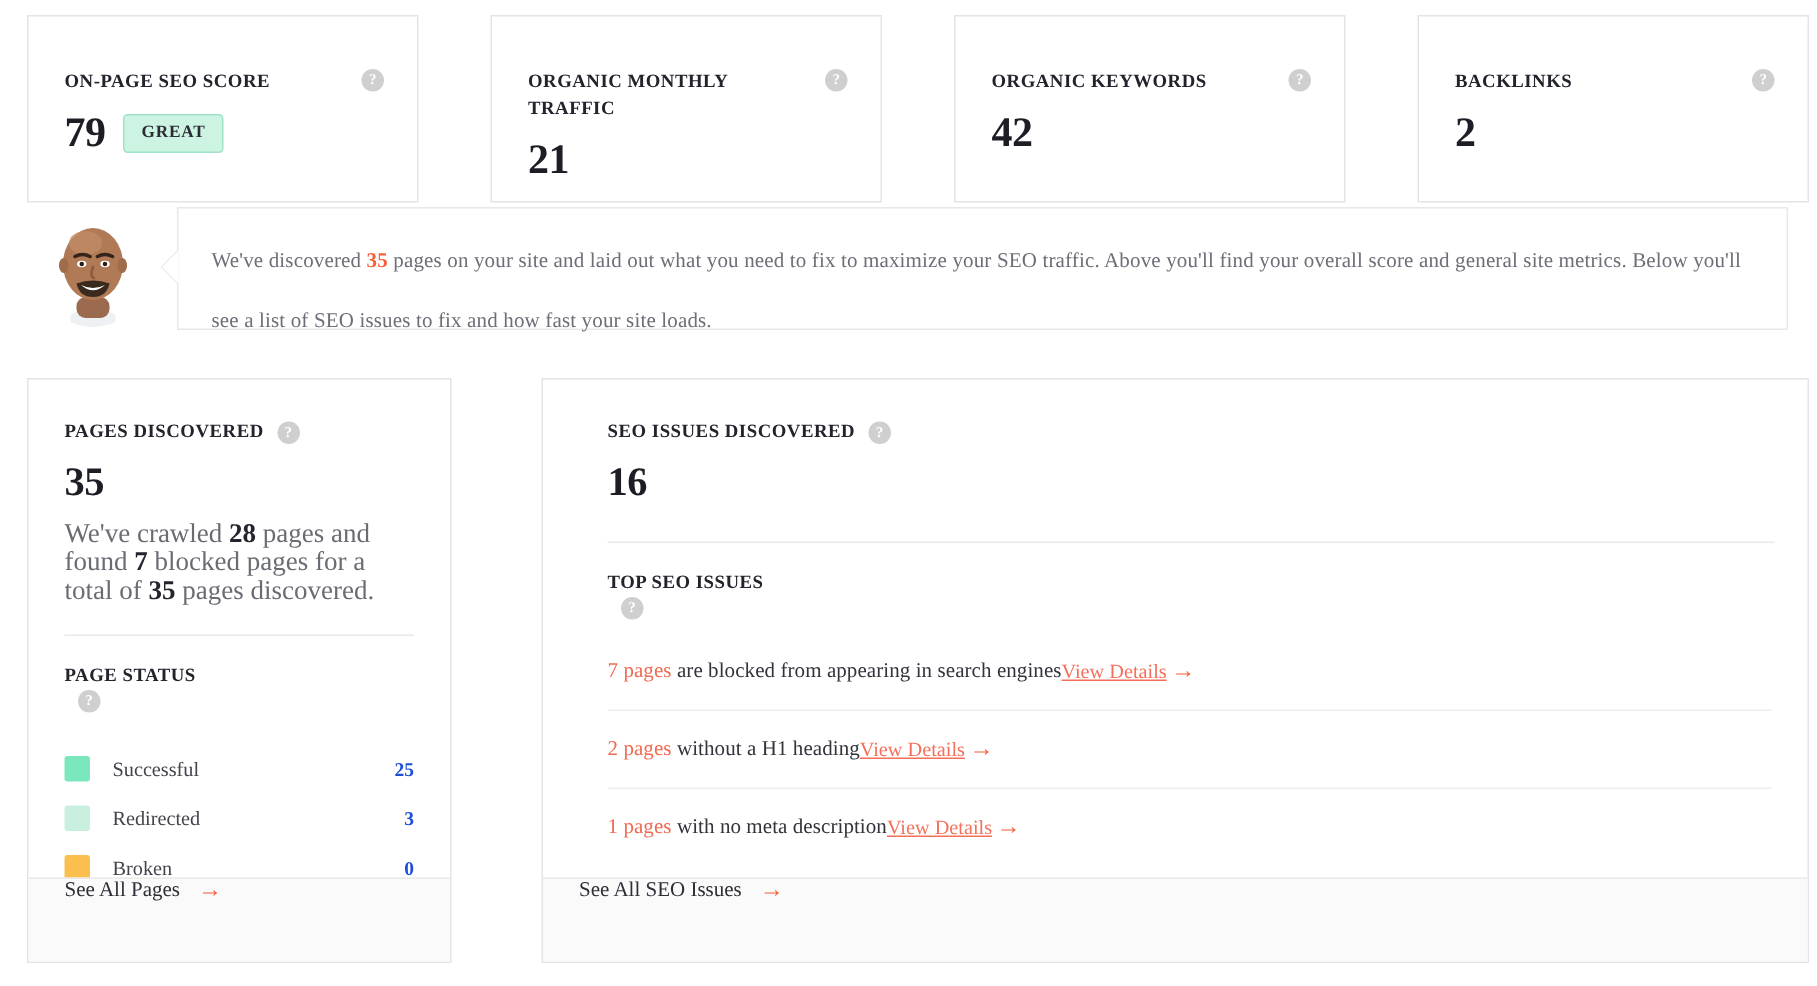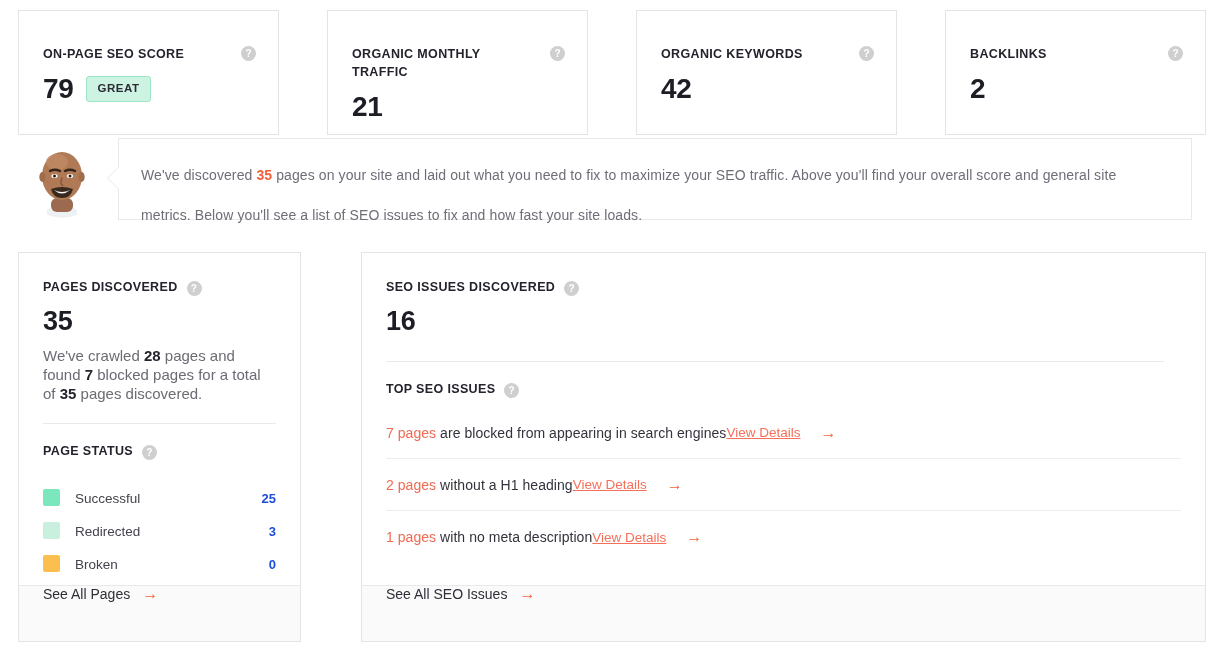--- a/index.html
+++ b/index.html
@@ -5,21 +5,21 @@
   * { box-sizing: border-box; margin: 0; padding: 0; }
   html, body {
     width: 1211px;
     height: 657px;
     background: #ffffff;
     font-family: "Liberation Sans", sans-serif;
     color: #2b2b35;
     overflow: hidden;
   }
 
-  .page { position: relative; width: 1211px; height: 497px; }
+  .page { position: relative; width: 1211px; height: 497px; font-family: Liberation Serif, serif; }
 
   
   .metrics-row {
     position: absolute;
     left: 18px; top: 10px;
     width: 1188px; height: 125px;
     display: flex;
     gap: 48px;
   }
   .metric-card {
@@ -143,62 +143,62 @@
     left: 18px; top: 252px;
     width: 1188px; height: 390px;
   }
   .panel {
     position: absolute;
     background: #ffffff;
     border: 1px solid #e4e4e4;
     top: 0;
   }
   .panel-pages { left: 0; width: 283px; height: 390px; }
-  .panel-issues { left: 343px; width: 845px; height: 390px; }
+  .panel-issues { left: 343px; width: 845px; height: 390px; padding-left: 19px; }
 
   .panel-body { padding: 26px 24px 0 24px; }
   .panel-title {
     font-size: 12.5px;
     font-weight: bold;
     letter-spacing: 0.35px;
     text-transform: uppercase;
     color: #23232d;
     display: flex;
     align-items: center;
   }
   .panel-big {
     font-size: 27px;
     font-weight: bold;
     color: #1d1d26;
     margin-top: 11px;
     letter-spacing: -0.3px;
   }
   .panel-desc {
-    font-size: 15px;
+    font-size: 18px;
     line-height: 19px;
     color: #6b6b74;
     margin-top: 9px;
   }
   .panel-desc b { color: #24242e; font-weight: bold; }
 
   .divider {
     height: 1px;
     background: #e9e9e9;
     margin: 20px 0 0 0;
   }
 
   .section-title {
     font-size: 12.5px;
     font-weight: bold;
     letter-spacing: 0.35px;
     text-transform: uppercase;
     color: #23232d;
     display: flex;
-    align-items: center;
     margin-top: 19px;
+    flex-direction: column;
   }
 
   
   .status-list { margin-top: 14px; }
   .status-row {
     display: flex;
     align-items: flex-end;
     height: 33px;
     font-size: 13.5px;
     color: #43434d;
@@ -245,21 +245,21 @@
     border-bottom: 1px solid #ededed;
     font-size: 14px;
     color: #33333d;
   }
   .issue-row:last-child { border-bottom: none; }
   .issue-text { letter-spacing: 0.05px; }
   .issue-count { color: #f06a52; }
   .view-details {
     display: inline-flex;
     align-items: center;
-    gap: 20px;
+    gap: 3px;
     cursor: pointer;
     text-decoration: none;
   }
   .view-details .vd-label {
     color: #f4705a;
     font-size: 13.5px;
     text-decoration: underline;
   }
 </style>
 </head>

